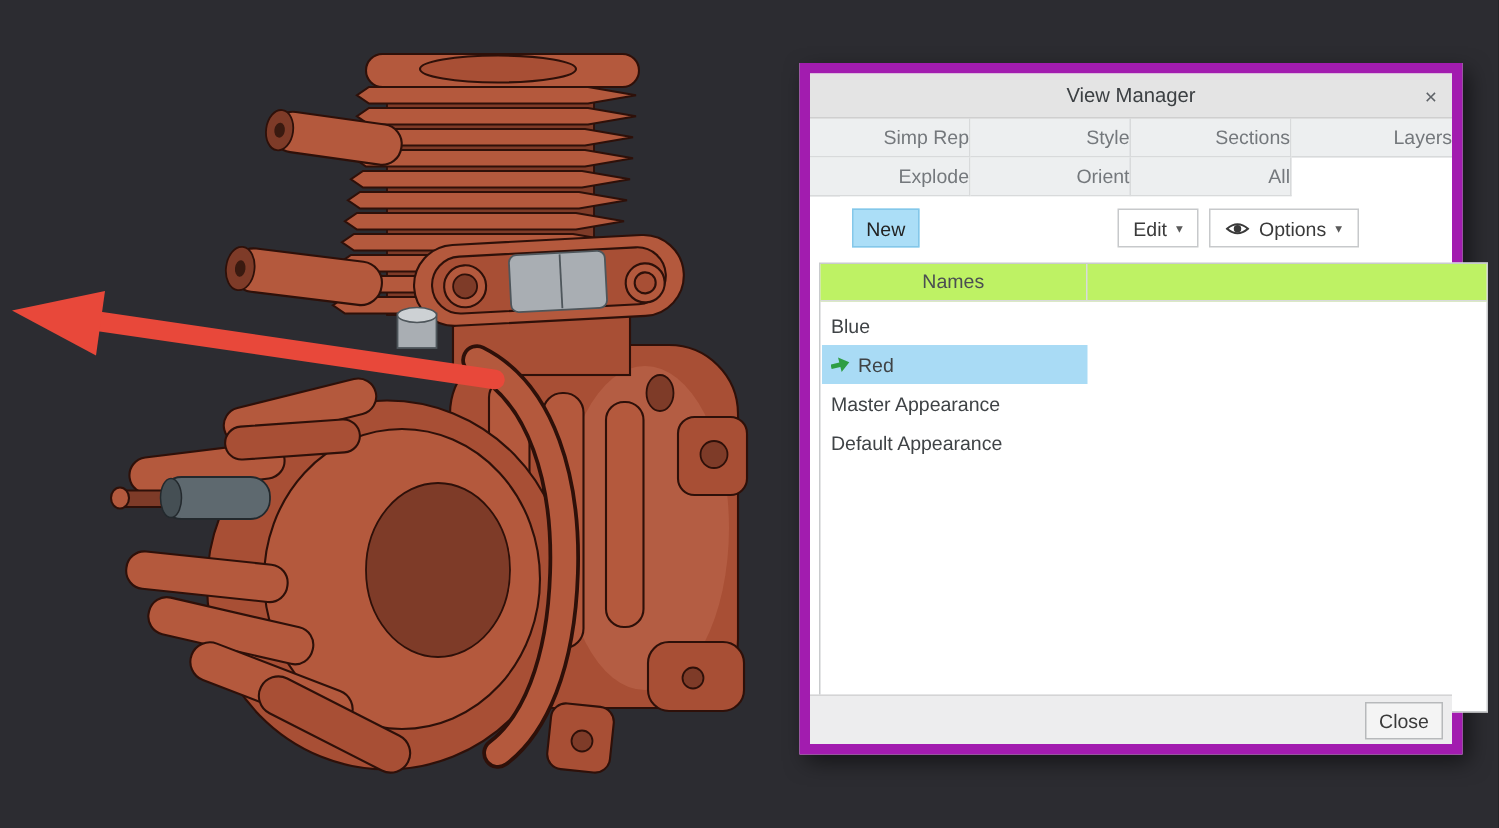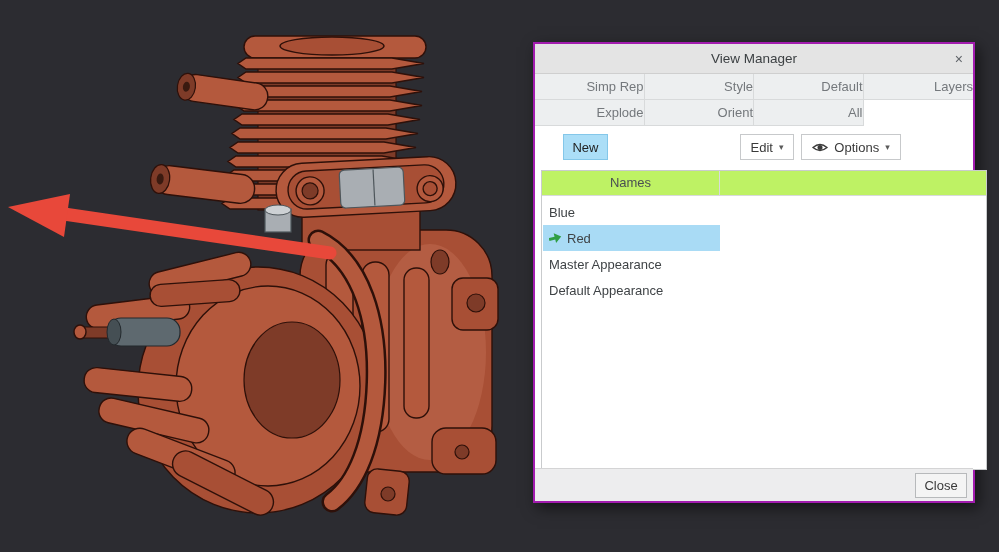--- a/index.html
+++ b/index.html
@@ -34,21 +34,21 @@
   .metal{fill:var(--metal);stroke:#4e565b;stroke-width:1.2;}
   .metal-l{fill:var(--metal_light);stroke:#4e565b;stroke-width:1;}
   .metal-d{fill:var(--metal_dark);stroke:#23292d;stroke-width:1.2;}
   .strap-o{fill:none;stroke:var(--model_line);stroke-width:21;stroke-linecap:round;}
   .strap{fill:none;stroke:var(--model_base);stroke-width:16;stroke-linecap:round;}
   .arrow-line{stroke:var(--arrow_red);stroke-width:13;stroke-linecap:round;}
   .arrow-head{fill:var(--arrow_red);}
 
   
   .dialog{position:absolute;left:533px;top:42px;width:442px;height:461px;background:#fff;
-          border:2px solid #a21caf;box-shadow:4px 5px 14px rgba(0,0,0,.55);}
+          border:7px solid #a21caf;box-shadow:4px 5px 14px rgba(0,0,0,.55);}
   .titlebar{height:30px;background:var(--titlebar_bg);border-bottom:1px solid #cfcfcf;
             display:flex;align-items:center;justify-content:center;position:relative;}
   .title{font-size:13.5px;color:#3c4043;}
   .close-x{position:absolute;right:10px;top:50%;transform:translateY(-50%);
            font-size:14px;color:#5f6368;line-height:1;cursor:pointer;}
   .tabs{display:grid;grid-template-columns:repeat(4,1fr);}
   .tab{height:26px;line-height:25px;text-align:right;font-size:13px;color:#74787c;
        background:var(--tab_bg);border-right:1px solid var(--tab_border);
        border-bottom:1px solid var(--tab_border);cursor:pointer;}
   .tab:nth-child(4n){border-right:none;}
@@ -183,21 +183,21 @@
 
   <div class="dialog">
     <div class="titlebar">
       <span class="title">View Manager</span>
       <span class="close-x">×</span>
     </div>
 
     <div class="tabs">
       <div class="tab">Simp Rep</div>
       <div class="tab">Style</div>
-      <div class="tab">Default</div>
+      <div class="tab">Sections</div>
       <div class="tab">Layers</div>
       <div class="tab">Explode</div>
       <div class="tab">Orient</div>
       <div class="tab">All</div>
     </div>
 
     <div class="toolbar">
       <button class="btn-new">New</button>
       <button class="btn-edit">
         <span>Edit</span>

